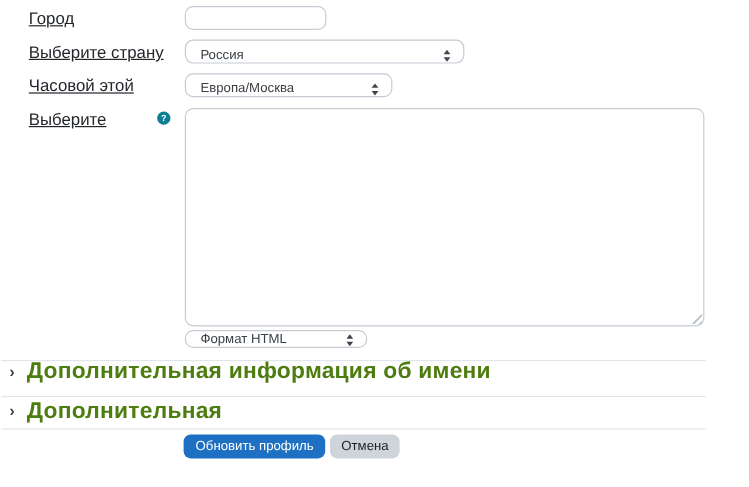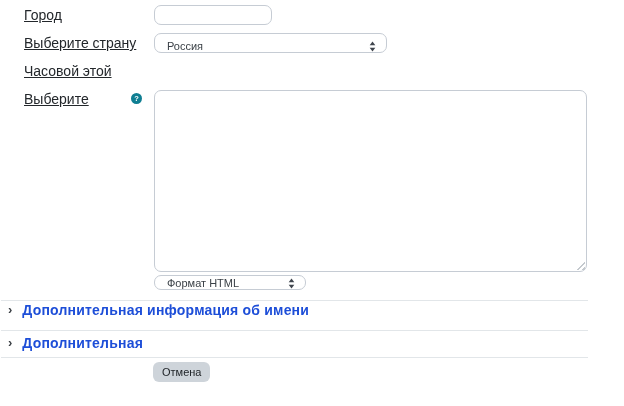--- a/index.html
+++ b/index.html
@@ -42,21 +42,21 @@
     position:absolute;right:2px;bottom:2px;width:10px;height:10px;
     clip-path:polygon(100% 0,100% 100%,0 100%);
     background:repeating-linear-gradient(135deg,#c4c9ce 0 1.5px,transparent 1.5px 4px);
     cursor:nwse-resize;
   }
   .divider{position:absolute;left:1px;width:587px;height:1px;background:#e2e6e9;}
   .section-header{
     position:absolute;left:8px;display:flex;align-items:center;gap:10px;cursor:pointer;
   }
   .section-header .chev{font-size:13px;font-weight:700;color:#3a3f44;line-height:14px;}
-  .section-header .sec-label{font-size:14px;font-weight:700;color:#1d4ed8;line-height:14px;letter-spacing:.2px;}
+  .section-header .sec-label{font-size:19px;font-weight:700;color:#4d7c0f;line-height:14px;letter-spacing:.2px;}
   .btn-row{position:absolute;left:153px;top:362px;display:flex;gap:4px;}
   .btn{
     height:20px;display:flex;align-items:center;border:none;border-radius:6px;
     font-family:"Liberation Sans", sans-serif;font-size:11px;cursor:pointer;padding:0 10px;
   }
   .btn-primary{background:#1e70c2;color:#ffffff;}
   .btn-secondary{background:#ced4da;color:#1d2125;padding:10px 9px;}
   .footnote{
     position:absolute;left:2px;top:385px;font-size:10.5px;color:#23272b;line-height:12px;
     display:flex;align-items:center;gap:3px;
@@ -77,20 +77,27 @@
   <div class="field-label" style="top:38px">Выберите страну</div>
   <div class="ctl select sel-country">
     <span class="sel-text">Россия</span>
     <svg class="arrows" width="7" height="11" viewBox="0 0 7 11">
       <path d="M3.5 0.5 L6.3 4.2 L0.7 4.2 Z" fill="#3f454d"></path>
       <path d="M3.5 10.5 L6.3 6.8 L0.7 6.8 Z" fill="#3f454d"></path>
     </svg>
   </div>
 
   <div class="field-label" style="top:66px">Часовой этой</div>
+  <div class="ctl select sel-timezone">
+    <span class="sel-text">Европа/Москва</span>
+    <svg class="arrows" width="7" height="11" viewBox="0 0 7 11">
+      <path d="M3.5 0.5 L6.3 4.2 L0.7 4.2 Z" fill="#3f454d"></path>
+      <path d="M3.5 10.5 L6.3 6.8 L0.7 6.8 Z" fill="#3f454d"></path>
+    </svg>
+  </div>
 
   <div class="field-label" style="top:94px">Выберите</div>
   <div class="help-badge">?</div>
   <div class="ta-wrap">
     <textarea style=""></textarea>
     <div class="resize-grip"></div>
   </div>
 
   <div class="ctl select sel-format">
     <span class="sel-text">Формат HTML</span>
@@ -107,17 +114,18 @@
   <div class="section-header" style="top:303px">
     <span class="chev">›</span>
     <span class="sec-label">Дополнительная информация об имени</span>
   </div>
   <div class="section-header" style="top:336px">
     <span class="chev">›</span>
     <span class="sec-label">Дополнительная</span>
   </div>
 
   <div class="btn-row">
+    <button class="btn btn-primary">Обновить профиль</button>
     <button class="btn btn-secondary">Отмена</button>
   </div>
 
 
 </div>
 
 </body></html>

